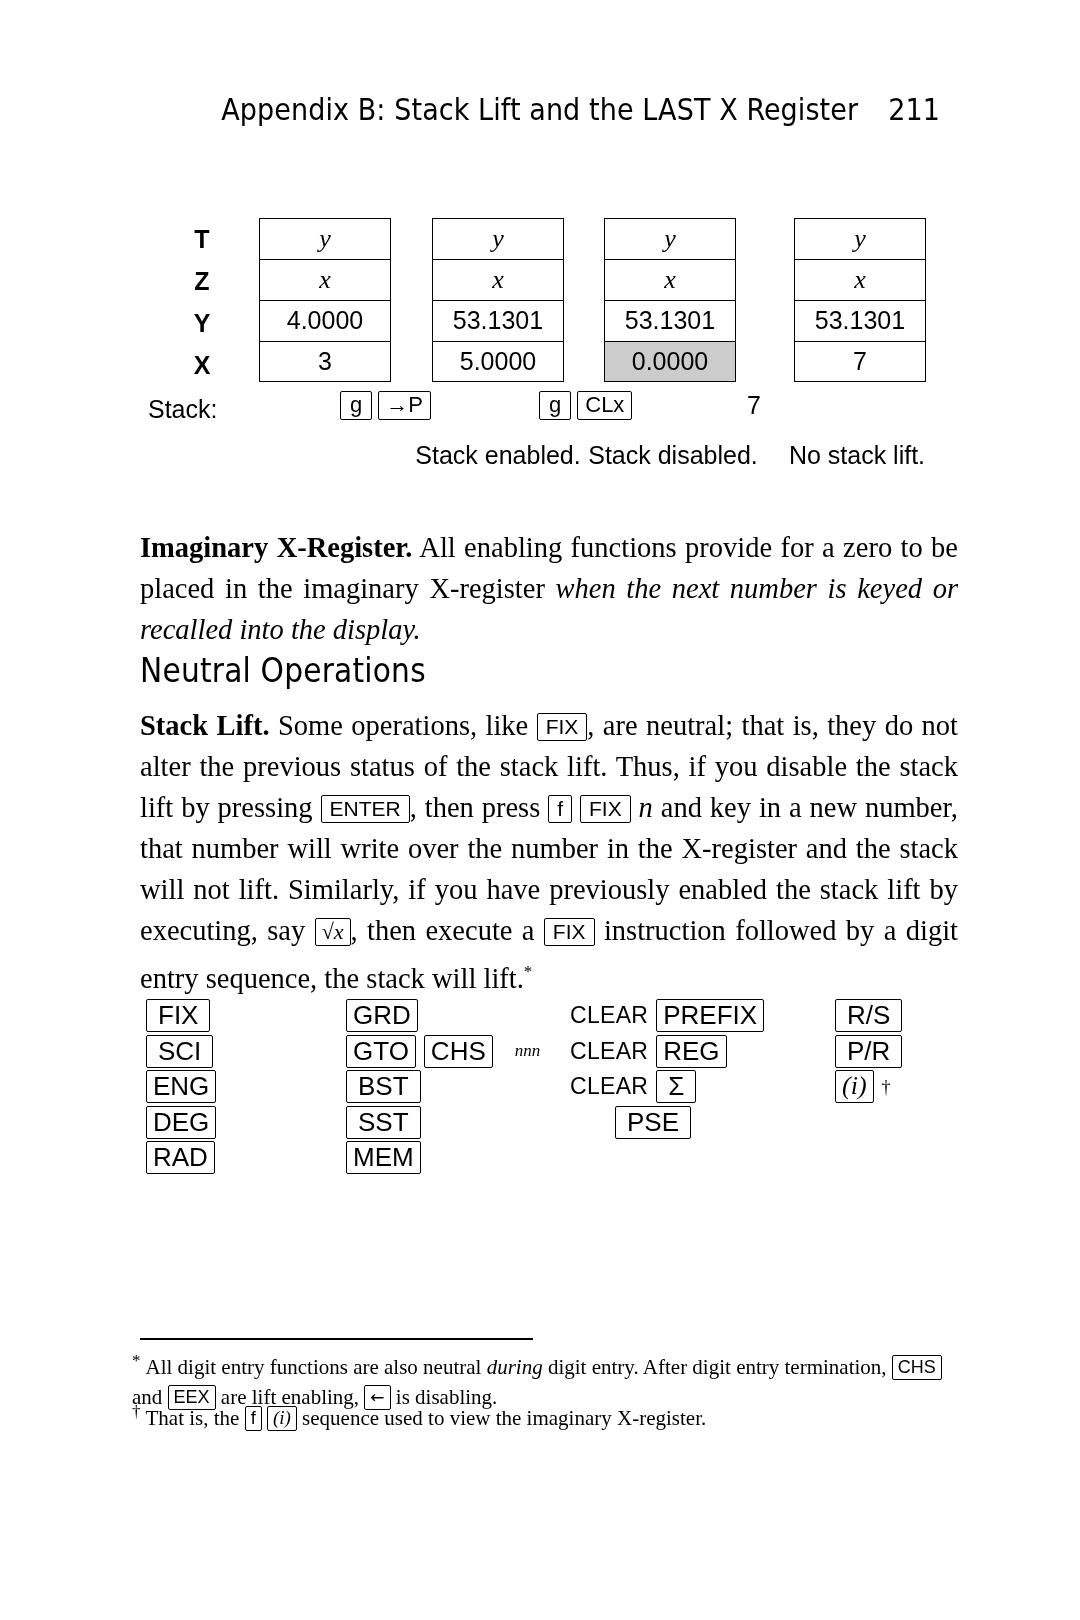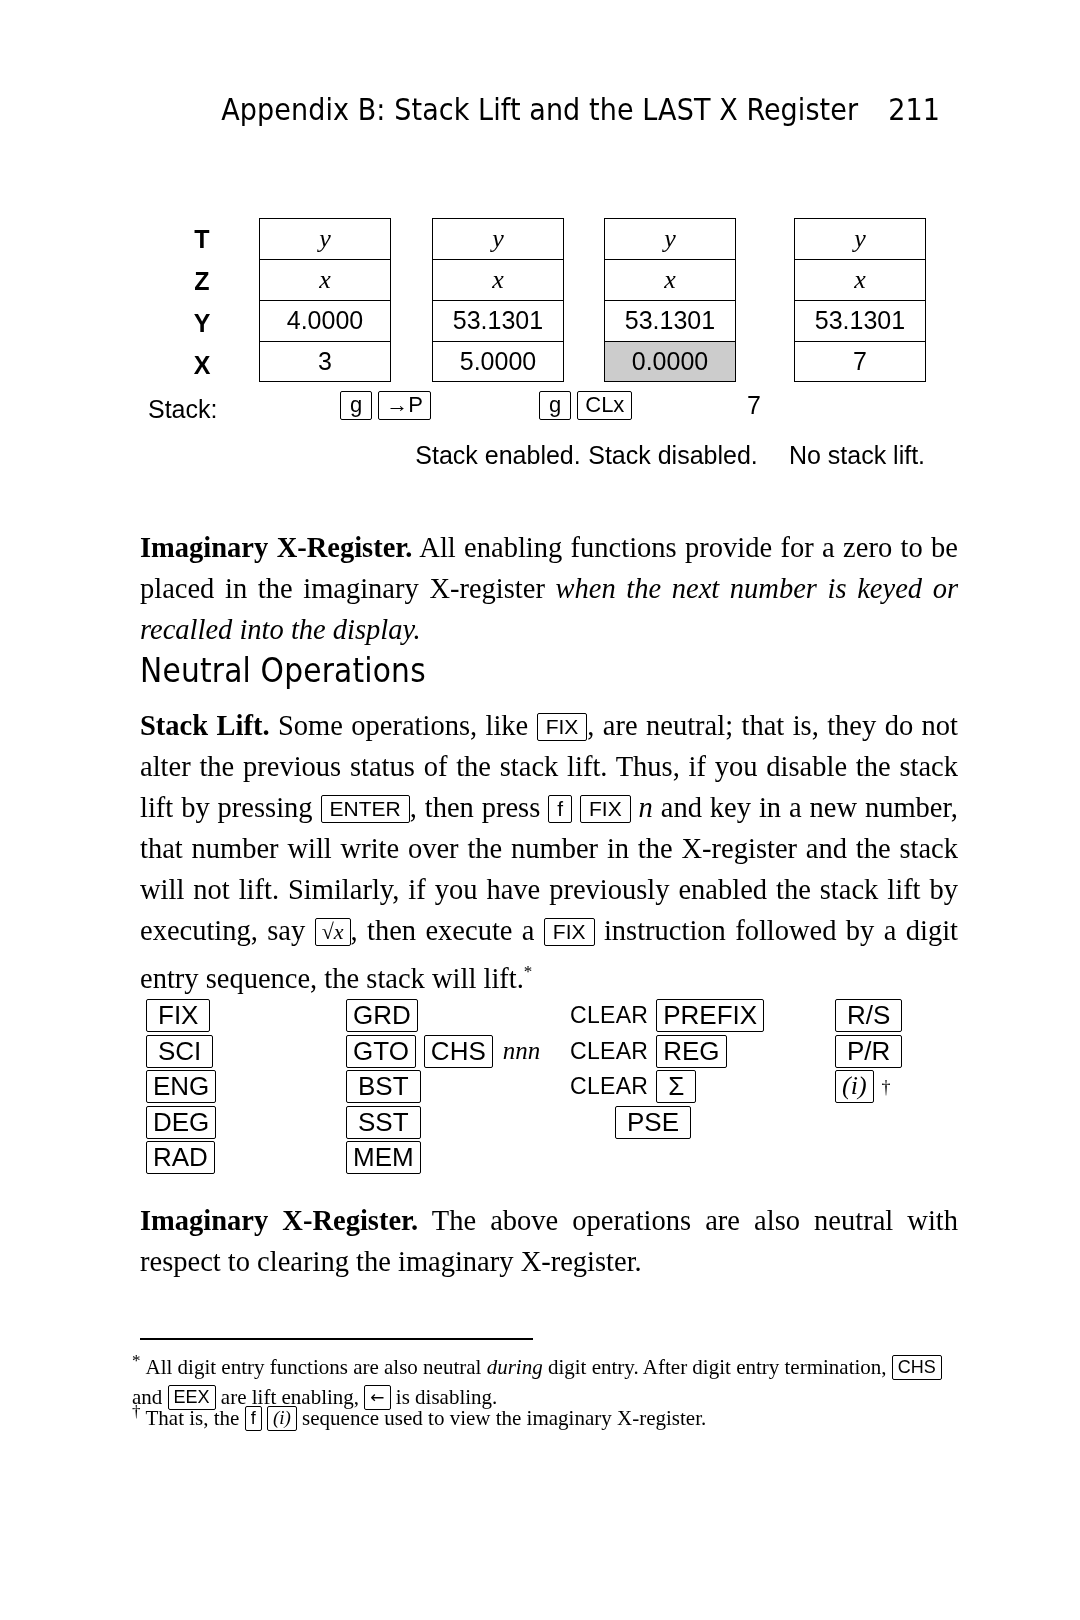--- a/index.html
+++ b/index.html
@@ -218,22 +218,22 @@
     white-space: nowrap;
   }
   .ops-row .clear-word {
     font-family: "Liberation Sans", sans-serif;
     font-size: 23px;
     letter-spacing: 0.3px;
   }
   .ops-row .nnn {
     font-family: "Liberation Serif", serif;
     font-style: italic;
-    font-size: 25px;
-    margin-left: 2px;
+    font-size: 17px;
+    margin-left: 14px;
   }
   .dagger-sup {
     font-family: "Liberation Serif", serif;
     font-size: 18px;
     vertical-align: super;
     line-height: 0;
   }
   .keybox.big {
     font-size: 26px;
     line-height: 30px;
@@ -421,21 +421,20 @@
       <div class="ops-row">
           <span class="keybox big pad">P/R</span>
         </div>
       <div class="ops-row">
           <span class="keybox big" style="font-family:'Liberation Serif',serif;font-style:italic;">(i)</span>
           <span class="dagger-sup">†</span>
         </div>
     </div>
   </div>
 
-  <div class="body-text" id="para-imag-2"><b>Imaginary X-Register.</b><span> The above operations are also neutral with respect to clearing the imaginary X-register.</span></div>
 
   <div class="footnote-rule"></div>
 
   <div class="footnote" id="footnote-star"><span class="marker">*</span><span>All digit entry functions are also neutral </span><i>during</i><span> digit entry. After digit entry termination, </span><span class="fn-key">CHS</span><span> and </span><span class="fn-key">EEX</span><span> are lift enabling, </span><span class="fn-key arrow-glyph">←</span><span> is disabling.</span></div>
 
   <div class="footnote" id="footnote-dagger"><span class="marker">†</span><span>That is, the </span><span class="fn-key">f</span>&nbsp;<span class="fn-key serif-it">(i)</span><span> sequence used to view the imaginary X-register.</span></div>
 
 </div>
 
 </body></html>

